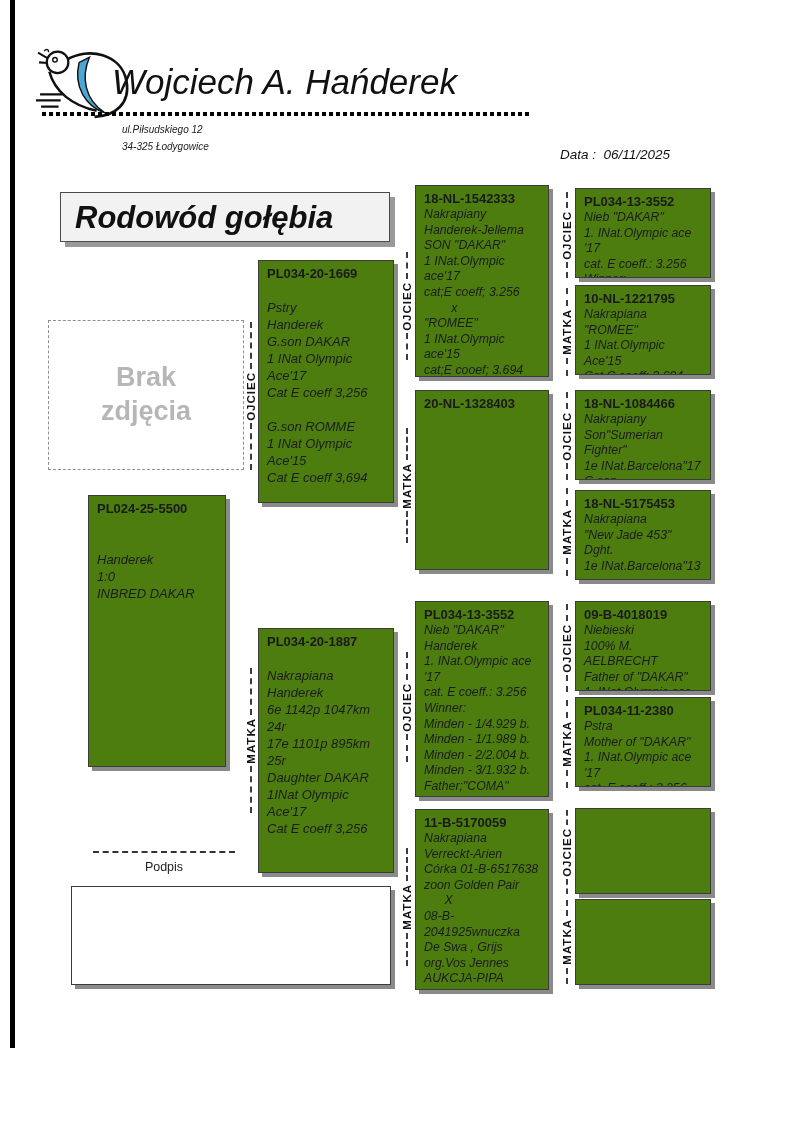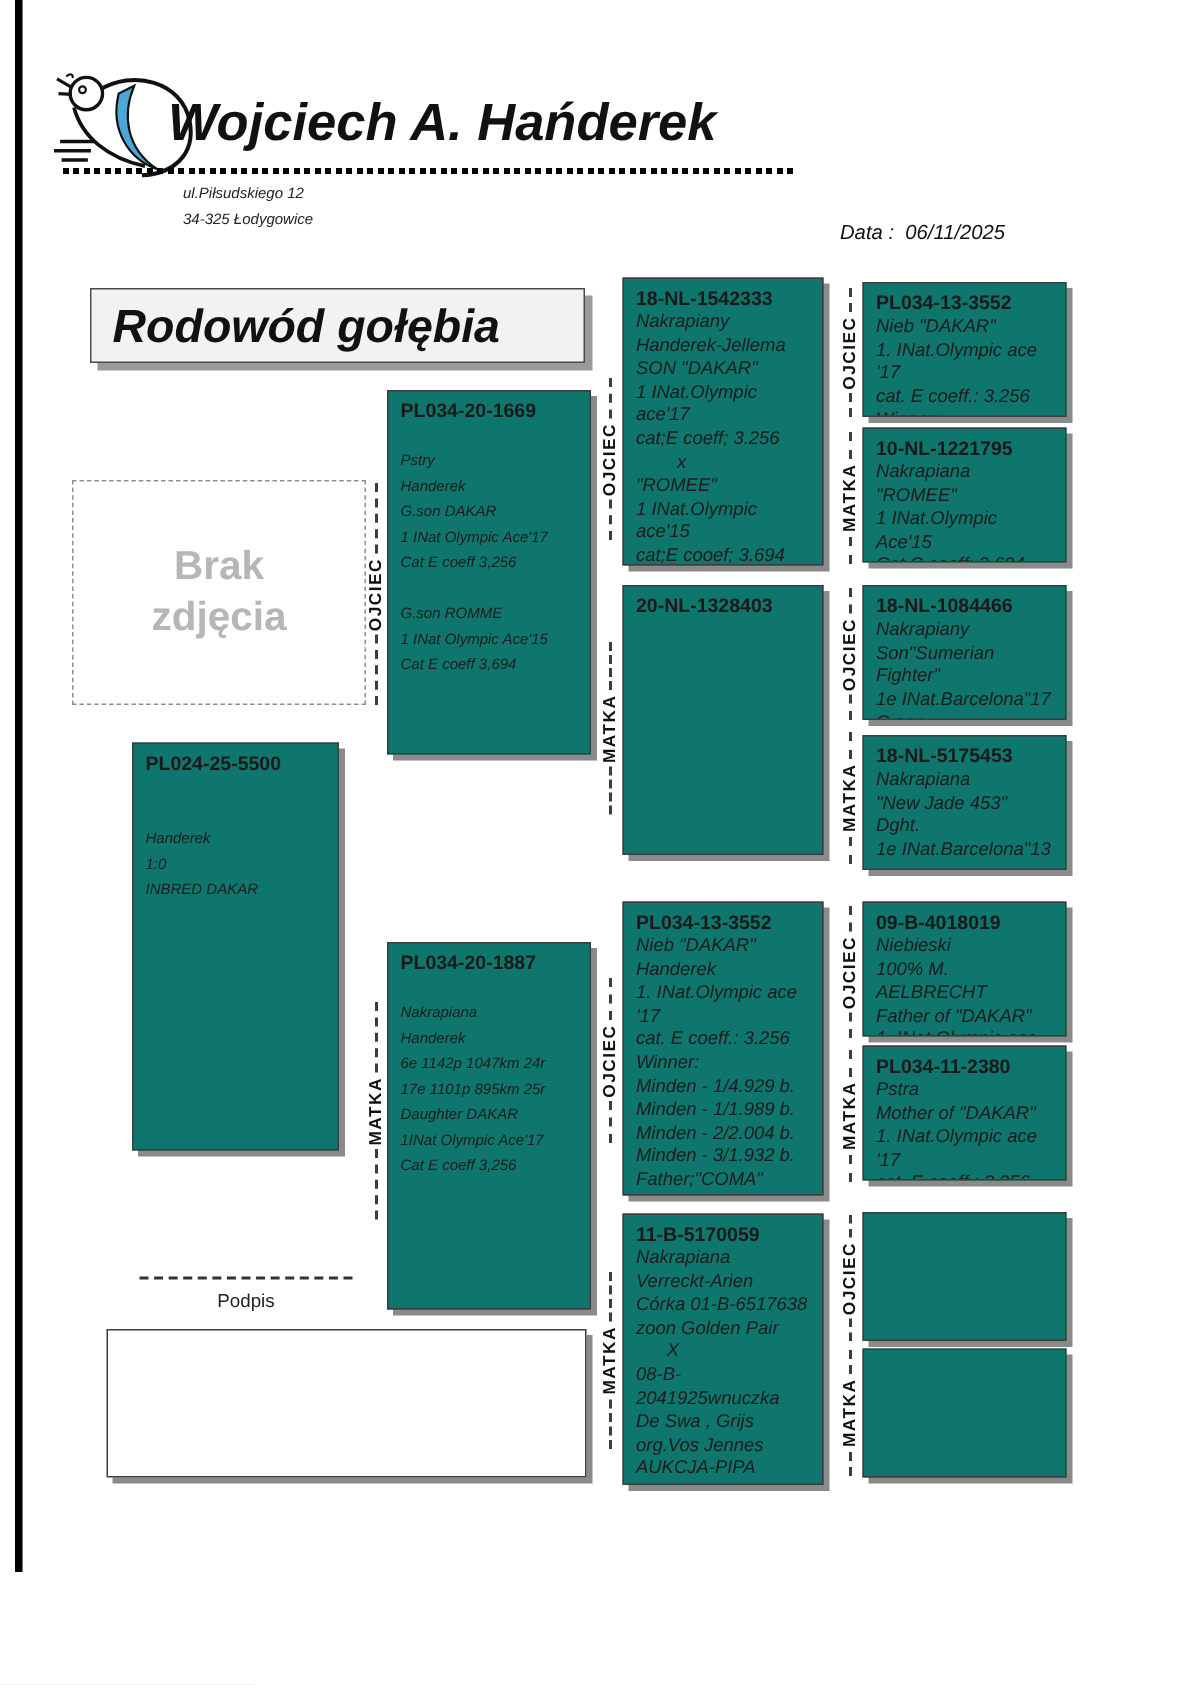--- a/index.html
+++ b/index.html
@@ -6,21 +6,21 @@
   .page {
     position:relative; width:794px; height:1123px; margin:0 auto;
     background:#ffffff; overflow:hidden;
     font-family:"Liberation Sans", sans-serif; color:#1a1a1a;
   }
   .leftbar { position:absolute; left:10px; top:0; width:5px; height:1048px; background:#000; }
 
   
   .brand-name {
     position:absolute; left:112px; top:62px; width:460px;
-    font-size:35px; font-weight:bold; font-style:italic; color:#111;
+    font-size:35px; font-weight:normal; font-style:italic; color:#111;
     white-space:nowrap;
   }
   .brand-underline {
     position:absolute; left:42px; top:112px; width:490px; height:4px;
     background:repeating-linear-gradient(90deg,#000 0 4px,transparent 4px 7px);
   }
   .brand-address {
     position:absolute; left:122px; top:121px;
     font-size:10px; font-style:italic; line-height:17px; color:#222;
   }
@@ -41,27 +41,27 @@
   .photo-box {
     position:absolute; left:48px; top:320px; width:196px; height:150px;
     border:1.6px dashed #8f8f8f; box-sizing:border-box;
     display:flex; align-items:center; justify-content:center;
     color:#b6b6b6; font-size:27px; font-weight:bold; text-align:center;
     white-space:pre-line; line-height:1.25;
   }
 
   
   .box {
-    position:absolute; background:#0f766e; border:1.5px solid #3c3c3c;
+    position:absolute; background:#4d7c0f; border:1.5px solid #3c3c3c;
     box-shadow:4px 4px 0 #8a8a8a; box-sizing:border-box; padding:5px 8px;
     overflow:hidden;
   }
   .box .ring { font-weight:bold; font-size:13px; line-height:16px; white-space:nowrap; }
   .box .body { white-space:pre-wrap; font-size:12.3px; line-height:15.6px; color:#1c1c1c;font-style:italic; }
-  .box.g2 .body, .box.subject .body { font-size:10px; line-height:17px; }
+  .box.g2 .body, .box.subject .body { font-size:13px; line-height:17px; }
 
   
   .vlabel {
     position:absolute; width:16px;
     display:flex; flex-direction:column; align-items:center;
   }
   .vlabel .dash { flex:1; width:0; border-left:2.5px dashed #3c3c3c; }
   .vlabel .vtext {
     writing-mode:vertical-rl; transform:rotate(180deg);
     font-weight:bold; font-size:11.5px; letter-spacing:1px; color:#111; padding:3px 0;

